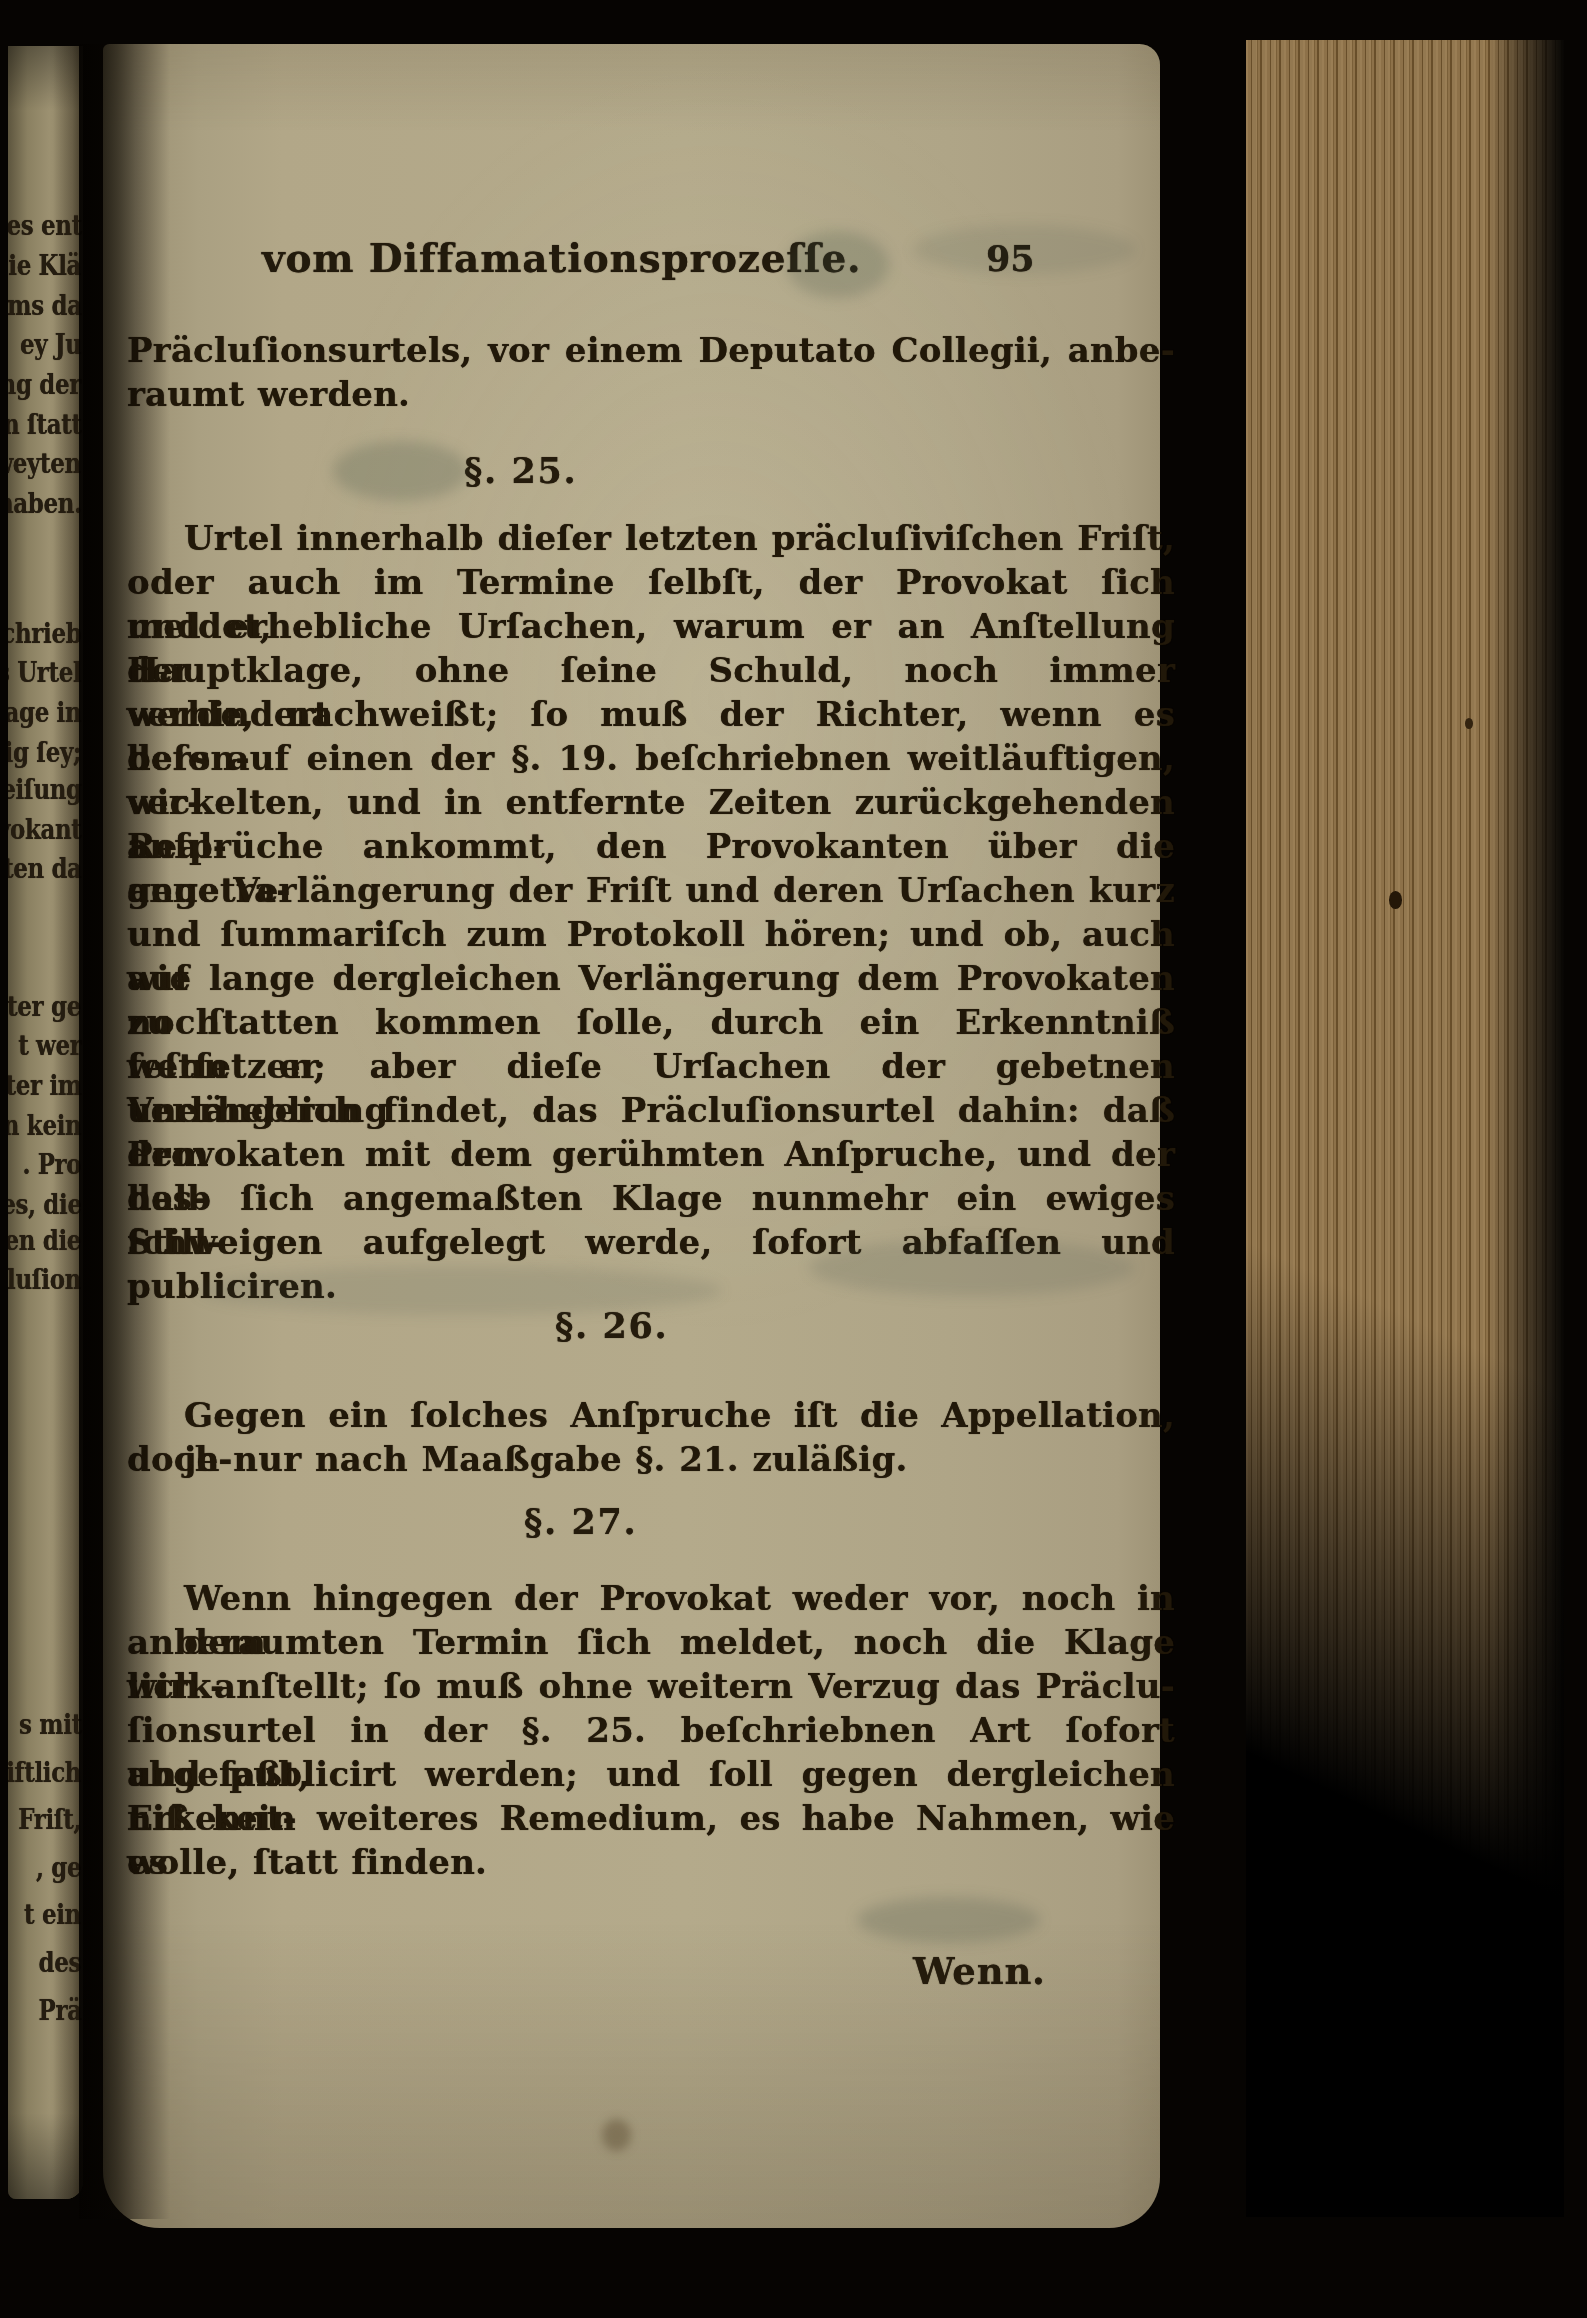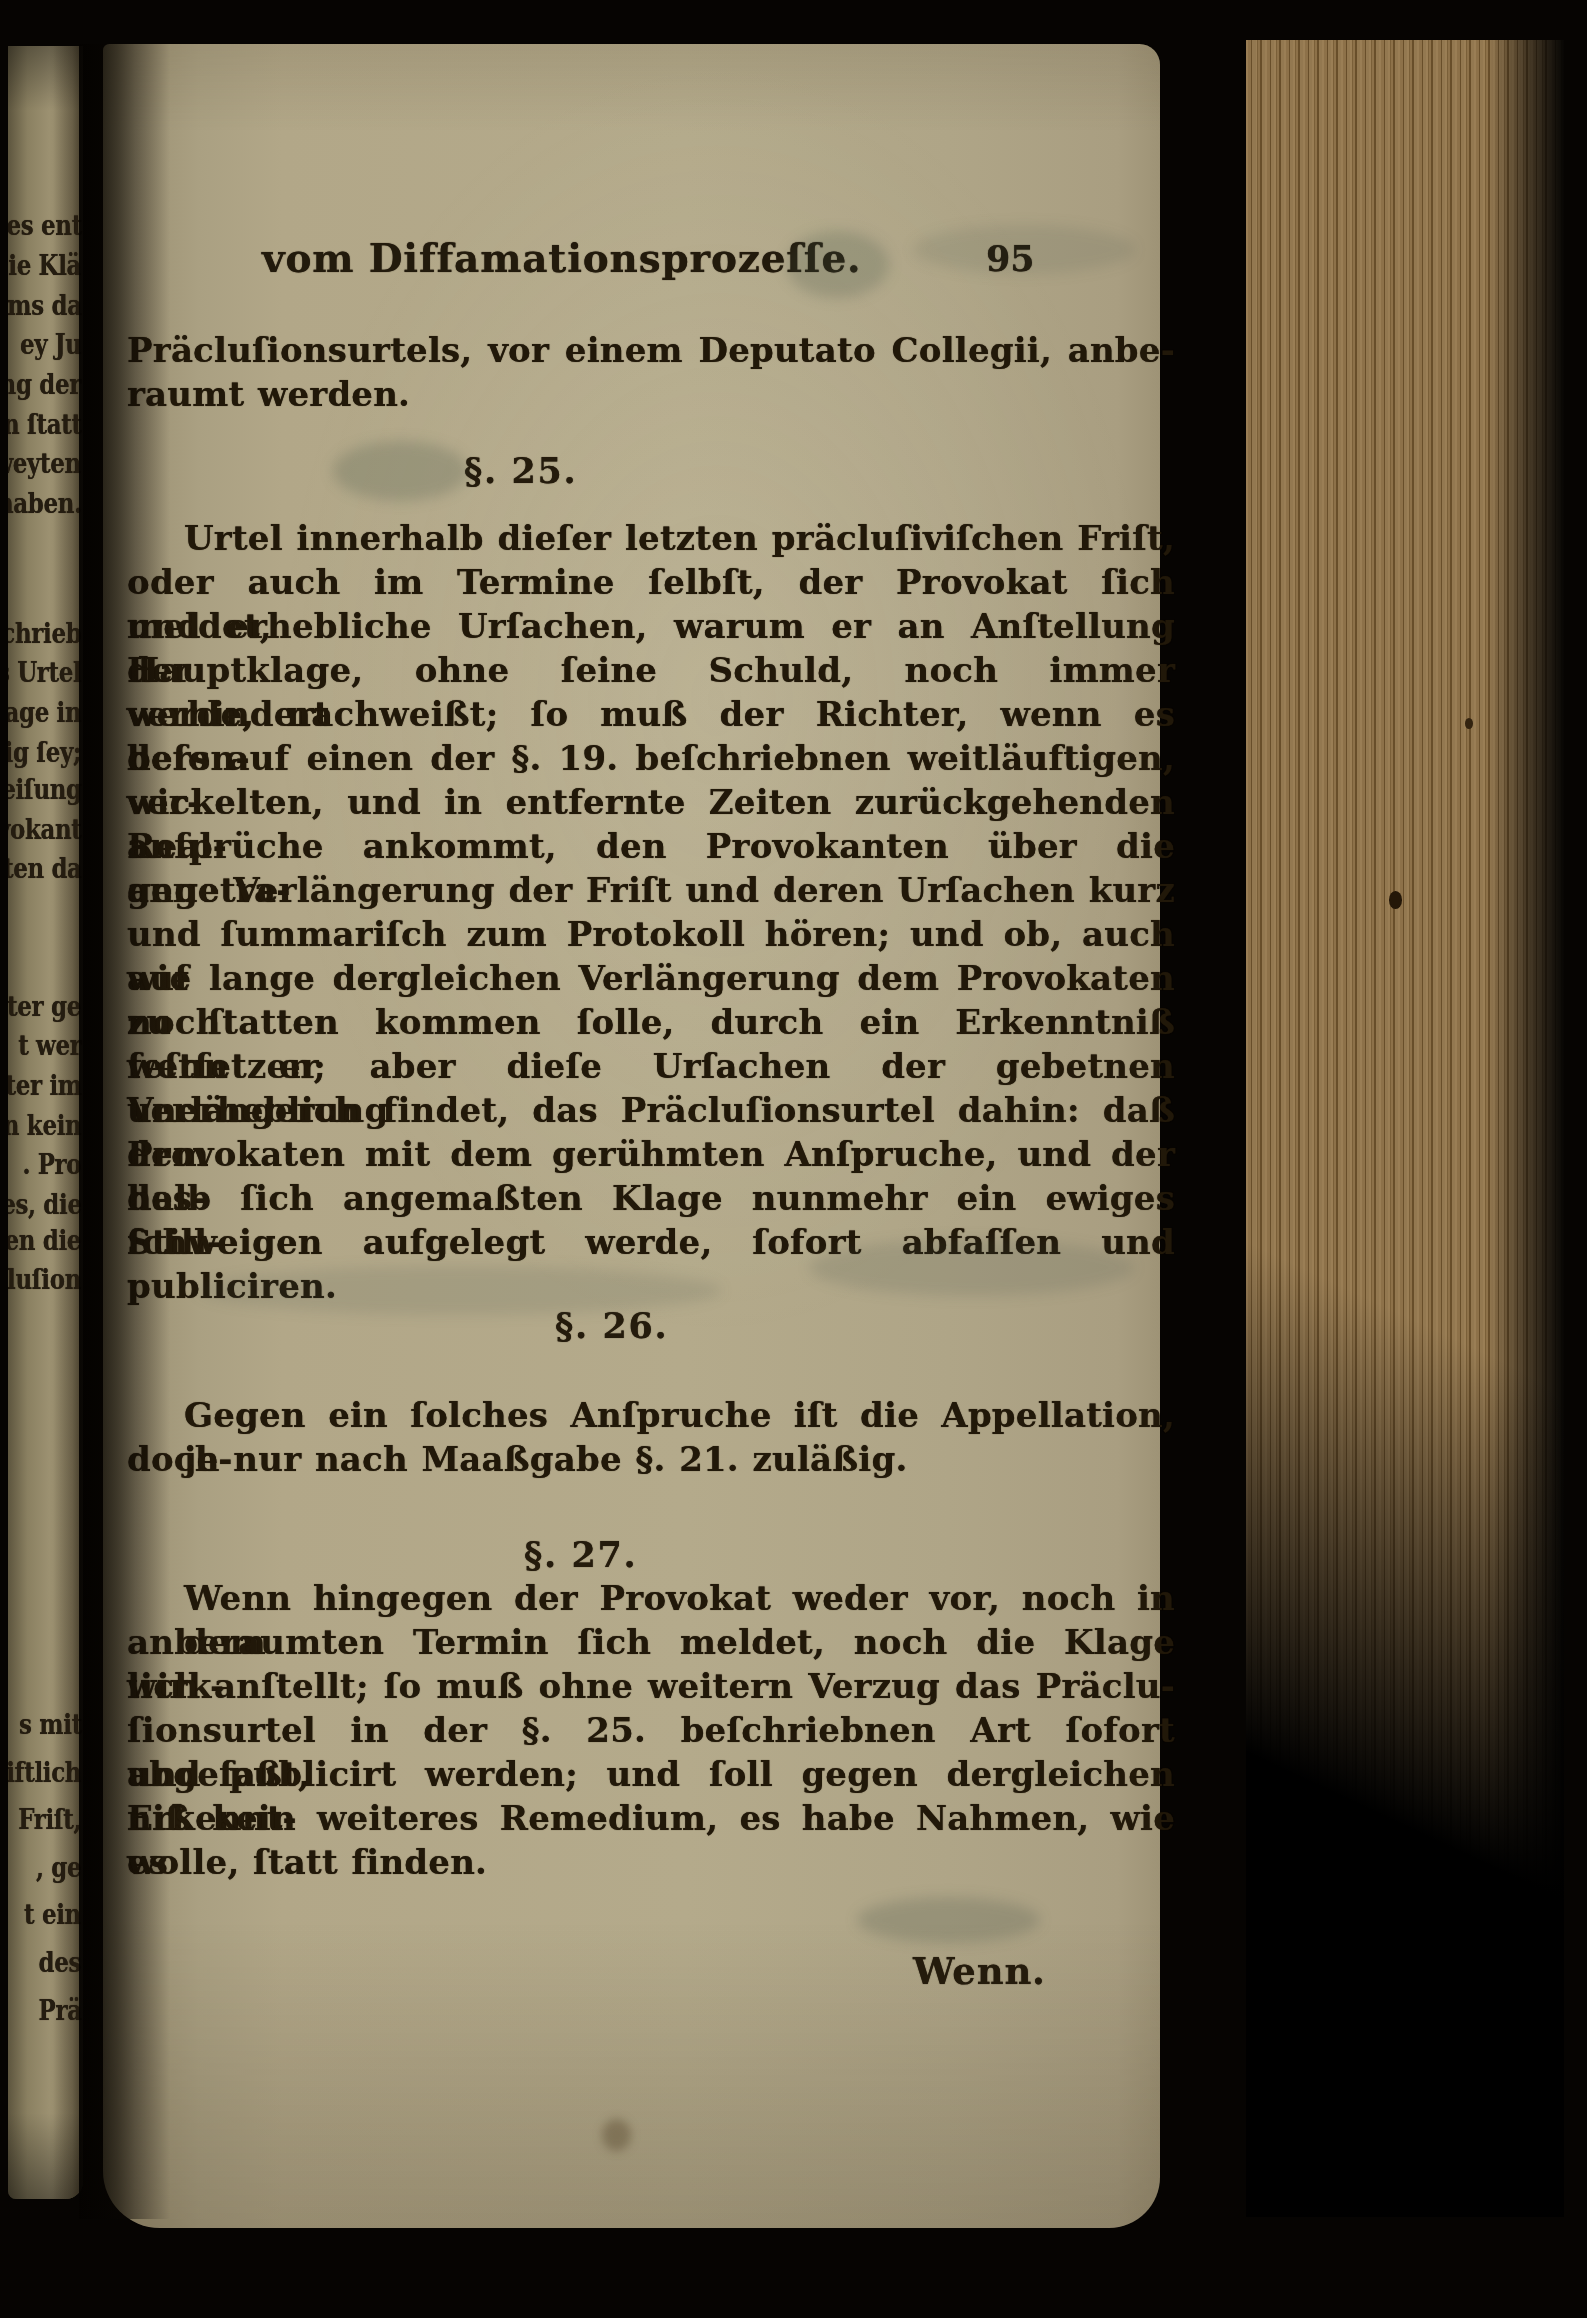--- a/index.html
+++ b/index.html
@@ -86,21 +86,21 @@
   .b-intro{top:284px;}
   .b-s25{top:472px;}
   .b-s26{top:1349px;}
   .b-s27{top:1532px;}
   .heading{
     position:absolute;font-size:35px;font-weight:700;color:#241b0c;
     text-shadow:0 0 0.9px rgba(28,18,6,.85);letter-spacing:1.6px;
   }
   .h25{top:406px;left:361px;}
   .h26{top:1261px;left:452px;}
-  .h27{top:1490px;left:421px;}
+  .h27{top:1457px;left:421px;}
   .catchword{
     position:absolute;top:1905px;left:810px;
     font-size:37px;font-weight:700;color:#241b0c;letter-spacing:0.8px;
     text-shadow:0 0 1px rgba(28,18,6,.9);
   }
 
   
   .ghost{position:absolute;border-radius:50%;filter:blur(6.4px);pointer-events:none;}
   .g1{left:683px;top:187px;width:103px;height:67px;background:rgba(62,80,70,.22);}
   .g2{left:230px;top:397px;width:135px;height:60px;background:rgba(60,76,66,.22);}

